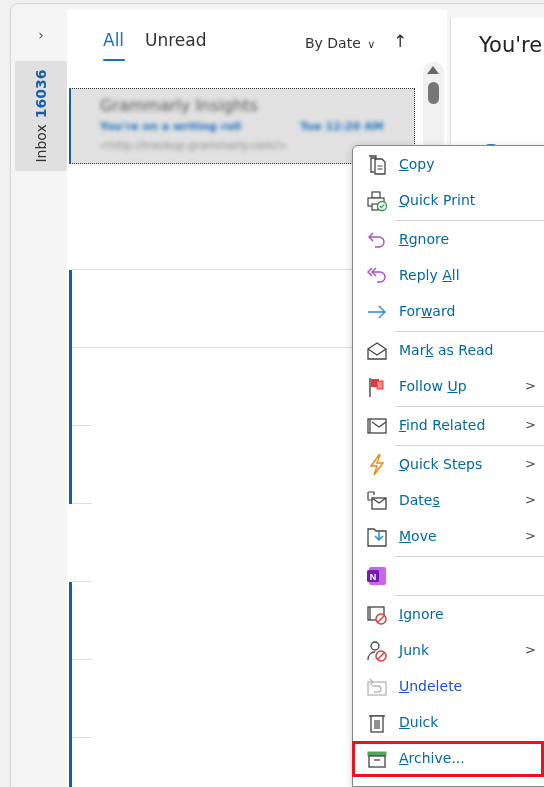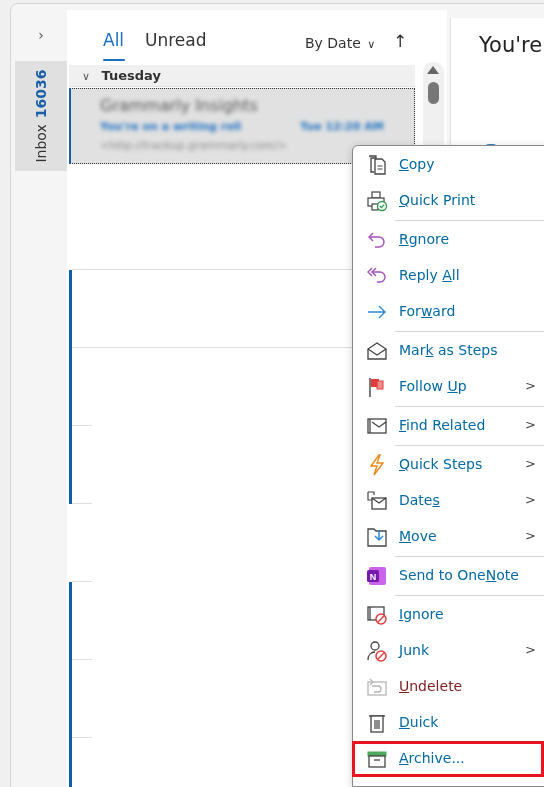--- a/index.html
+++ b/index.html
@@ -49,21 +49,21 @@
   .reading-pane { position: absolute; left: 450px; top: 18px; width: 94px; height: 769px; background: #fff; border-left: 1px solid #e0e0e0; }
   .reading-title { position: absolute; left: 479px; top: 33px; font-size: 21px; color: #222; white-space: nowrap; }
   .reading-dot { position: absolute; left: 485px; top: 144px; width: 12px; height: 4px; background: #3b7fc4; border-radius: 6px 6px 0 0; }
 
   
   .menu { position: absolute; left: 352px; top: 145px; width: 200px; height: 642px; background: #fff; border: 1px solid #888; border-radius: 6px 6px 0 0; box-shadow: 0 2px 8px rgba(0,0,0,0.18); }
   .menu-item { position: absolute; left: 353px; width: 191px; height: 34px; cursor: pointer; }
   .menu-item .ico { position: absolute; left: 13px; top: 7px; width: 22px; height: 22px; display: flex; align-items: center; justify-content: center; }
   .menu-item .lbl { position: absolute; left: 46px; top: 9px; font-size: 14px; color: #0369a1; white-space: nowrap; }
   .menu-item .lbl u { text-decoration: underline; }
-  .menu-item.disabled .lbl { color: #7f1d1d; }
+  .menu-item.disabled .lbl { color: #1d4ed8; }
   .menu-item .sub { position: absolute; left: 172px; top: 9px; font-size: 13px; color: #444; }
   .menu-sep { position: absolute; left: 395px; width: 149px; height: 1px; background: #d4d4d4; }
   .highlight-box { position: absolute; left: 352px; top: 741px; width: 192px; height: 36px; border: 3px solid #e8141f; pointer-events: none; }
 </style>
 </head>
 <body>
 
 <div id="app">
   <div class="frame"></div>
 
@@ -82,24 +82,20 @@
   <div class="tab-all-underline"></div>
   <div class="tab tab-unread">Unread</div>
   <div class="sort-by">
     <span>By Date</span>
     <span style="font-size:11px;margin-left:2px;">∨</span>
   </div>
   <div class="sort-dir">
     <span>↑</span>
   </div>
 
-  <div class="group-header" style="top:65px;">
-    <span class="chev">∨</span>
-    <span>Tuesday</span>
-  </div>
 
   <div class="msg-selected">
     <div class="accent"></div>
     <div class="blur msg-from">Grammarly Insights</div>
     <div class="blur msg-subject">You're on a writing roll</div>
     <div class="blur msg-time">Tue 12:20 AM</div>
     <div class="blur msg-preview">&lt;http://trackup.grammarly.com/&gt;</div>
   </div>
 
 
@@ -191,21 +187,21 @@
         </span>
         <span class="lbl"><span>For</span><u>w</u><span>ard</span></span>
       </div>
       <div class="menu-item" style="top: 333px;">
         <span class="ico">
           <svg width="22" height="22" viewBox="0 0 22 22">
             <path d="M2 9l9-6 9 6v10H2z" fill="#fff" stroke="#444" stroke-width="1.3"></path>
             <path d="M2 9l9 6 9-6" fill="none" stroke="#444" stroke-width="1.3"></path>
           </svg>
         </span>
-        <span class="lbl"><span>Mar</span><u>k</u><span> as Steps</span></span>
+        <span class="lbl"><span>Mar</span><u>k</u><span> as Read</span></span>
       </div>
       <div class="menu-item" style="top: 369px; padding-left: 44px;">
         <span class="ico">
           <svg width="22" height="22" viewBox="0 0 22 22">
             <path d="M4 2v19" stroke="#444" stroke-width="1.4"></path>
             <rect x="5" y="3" width="8" height="8" fill="#e03c3c"></rect>
             <rect x="11" y="5" width="6" height="8" fill="#f58a8a" stroke="#e03c3c" stroke-width="1"></rect>
           </svg>
         </span>
         <span class="lbl"><span>Follow </span><u>U</u><span>p</span></span>
@@ -254,21 +250,20 @@
         <span class="sub">&gt;</span>
       </div>
       <div class="menu-item" style="top: 558px;">
         <span class="ico">
           <svg width="22" height="22" viewBox="0 0 22 22">
             <rect x="3" y="2" width="17" height="18" rx="2" fill="#ca64ea"></rect>
             <rect x="1" y="5" width="12" height="12" rx="1.5" fill="#7719aa"></rect>
             <text x="7" y="14.5" font-size="9" font-weight="bold" fill="#fff" text-anchor="middle" font-family="Liberation Sans, sans-serif">N</text>
           </svg>
         </span>
-        <span class="lbl"><span>Send to One</span><u>N</u><span>ote</span></span>
       </div>
       <div class="menu-item" style="top: 597px;">
         <span class="ico">
           <svg width="22" height="22" viewBox="0 0 22 22">
             <rect x="2" y="3" width="16" height="13" fill="#fff" stroke="#444" stroke-width="1.3"></rect>
             <path d="M4 3v13" stroke="#444" stroke-width="1.3"></path>
             <circle cx="15" cy="15" r="5" fill="#fff" stroke="#e03c3c" stroke-width="1.5"></circle>
             <path d="M11.5 18.5l7-7" stroke="#e03c3c" stroke-width="1.5"></path>
           </svg>
         </span>

